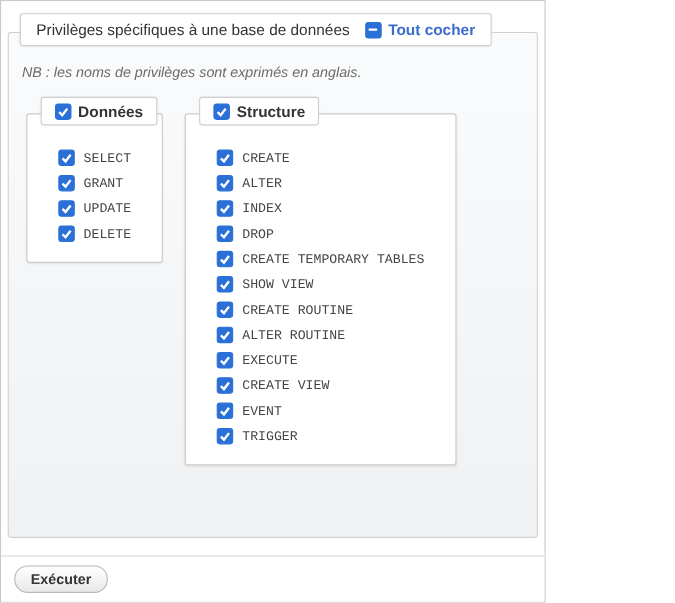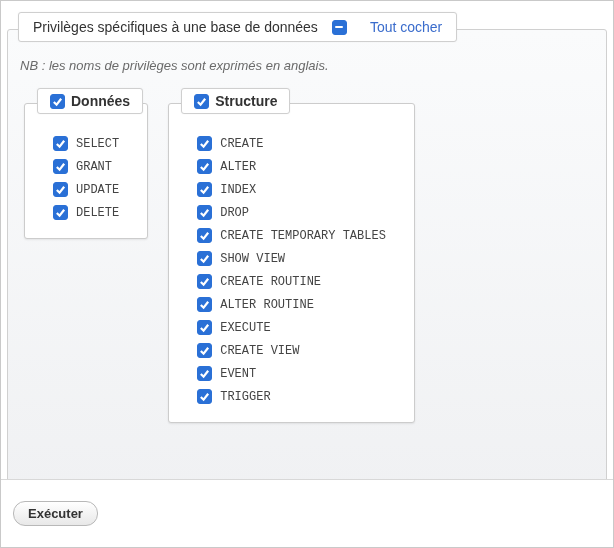--- a/index.html
+++ b/index.html
@@ -4,21 +4,21 @@
 <style>
   html, body {
     margin: 0;
     padding: 0;
     font-family: "Segoe UI", Arial, sans-serif;
     font-size: 13px;
     color: #444;
     background: #fff;
   }
   .outer {
-    width: 614px;
+    width: 496px;
     height: 548px;
     box-sizing: border-box;
     border: 1px solid #c9c9c9;
     position: relative;
     overflow: hidden;
   }
 
   
   .panel {
     position: relative;
@@ -41,23 +41,23 @@
     display: flex;
     align-items: center;
     gap: 14px;
     font-size: 14px;
     color: #333;
     box-shadow: 0 0 2px rgba(0,0,0,.05);
   }
   .legend-check {
     display: flex;
     align-items: center;
-    gap: 23px;
+    gap: 6px;
     color: #3a6ccc;
-    font-weight: 400;
+    font-weight: 700;
     cursor: pointer;
   }
 
   .note {
     font-style: italic;
     color: #6a6a6a;
     padding: 28px 0 0 12px;
   }
 
   
@@ -148,21 +148,21 @@
     fill: none;
   }
 
   
   .footer {
     position: absolute;
     left: 0;
     right: 0;
     bottom: 0;
     border-top: 1px solid #d8d8d8;
-    padding: 21px 12px;
+    padding: 8px 12px;
     background: #fff;
   }
   .btn {
     display: inline-block;
     border: 1px solid #b8b8b8;
     border-radius: 12px;
     background: linear-gradient(#ffffff, #e8e8e8);
     padding: 4px 14px;
     font-size: 13px;
     font-weight: 600;

